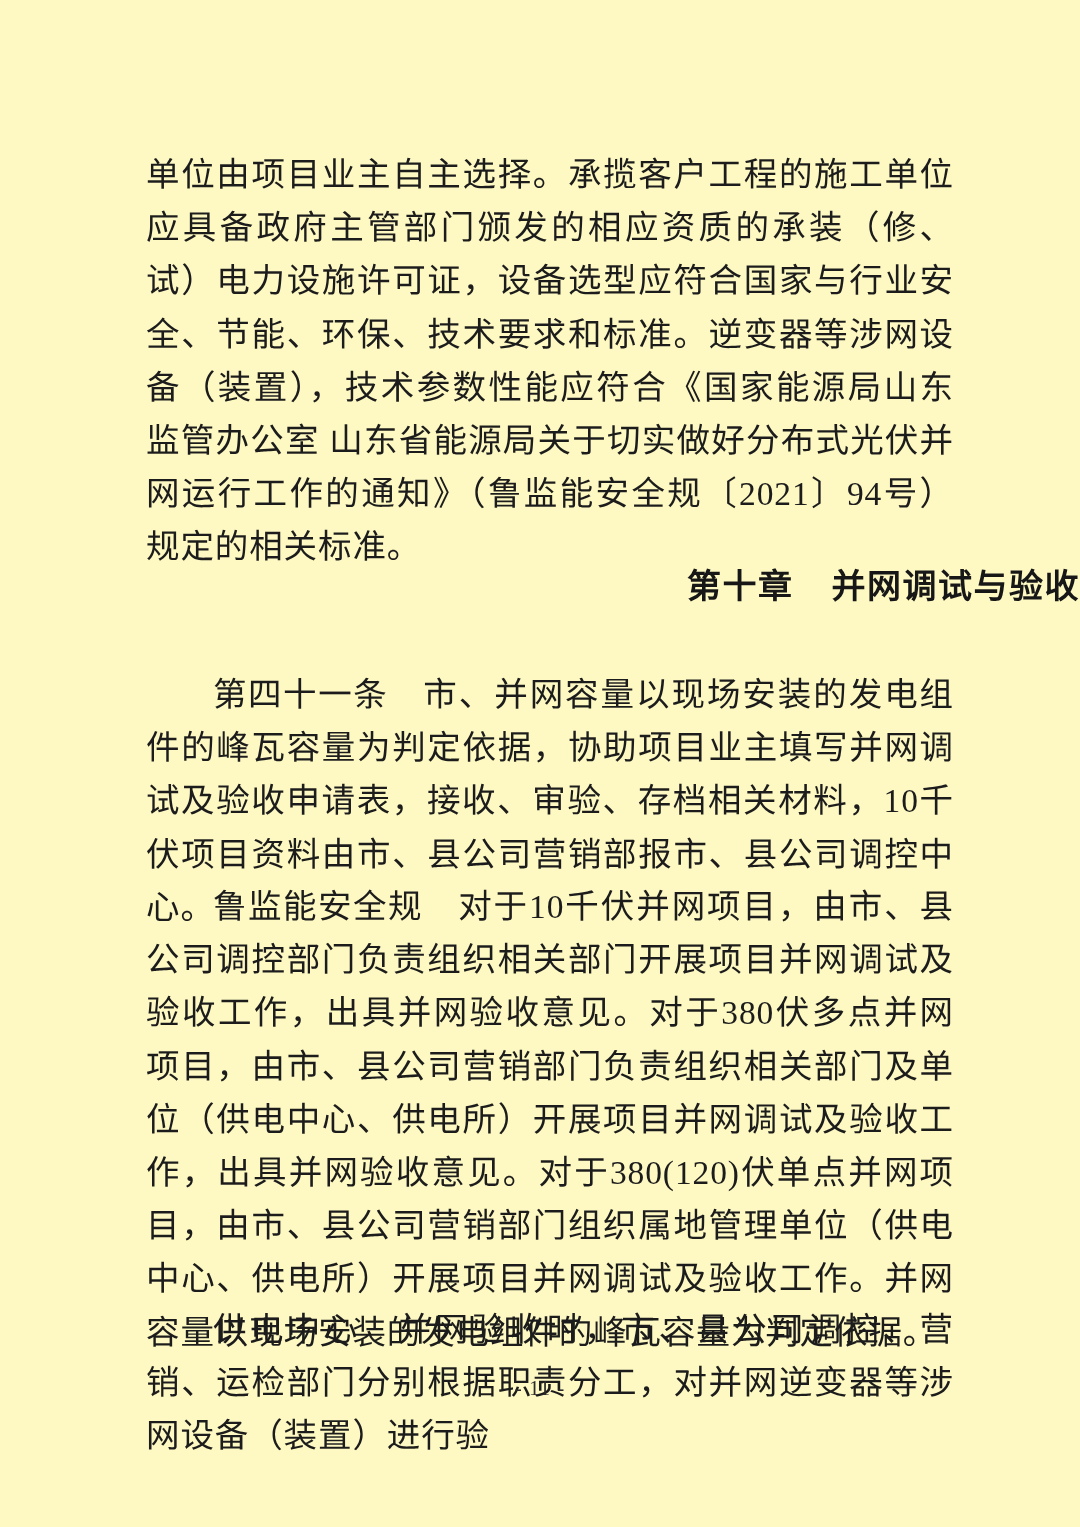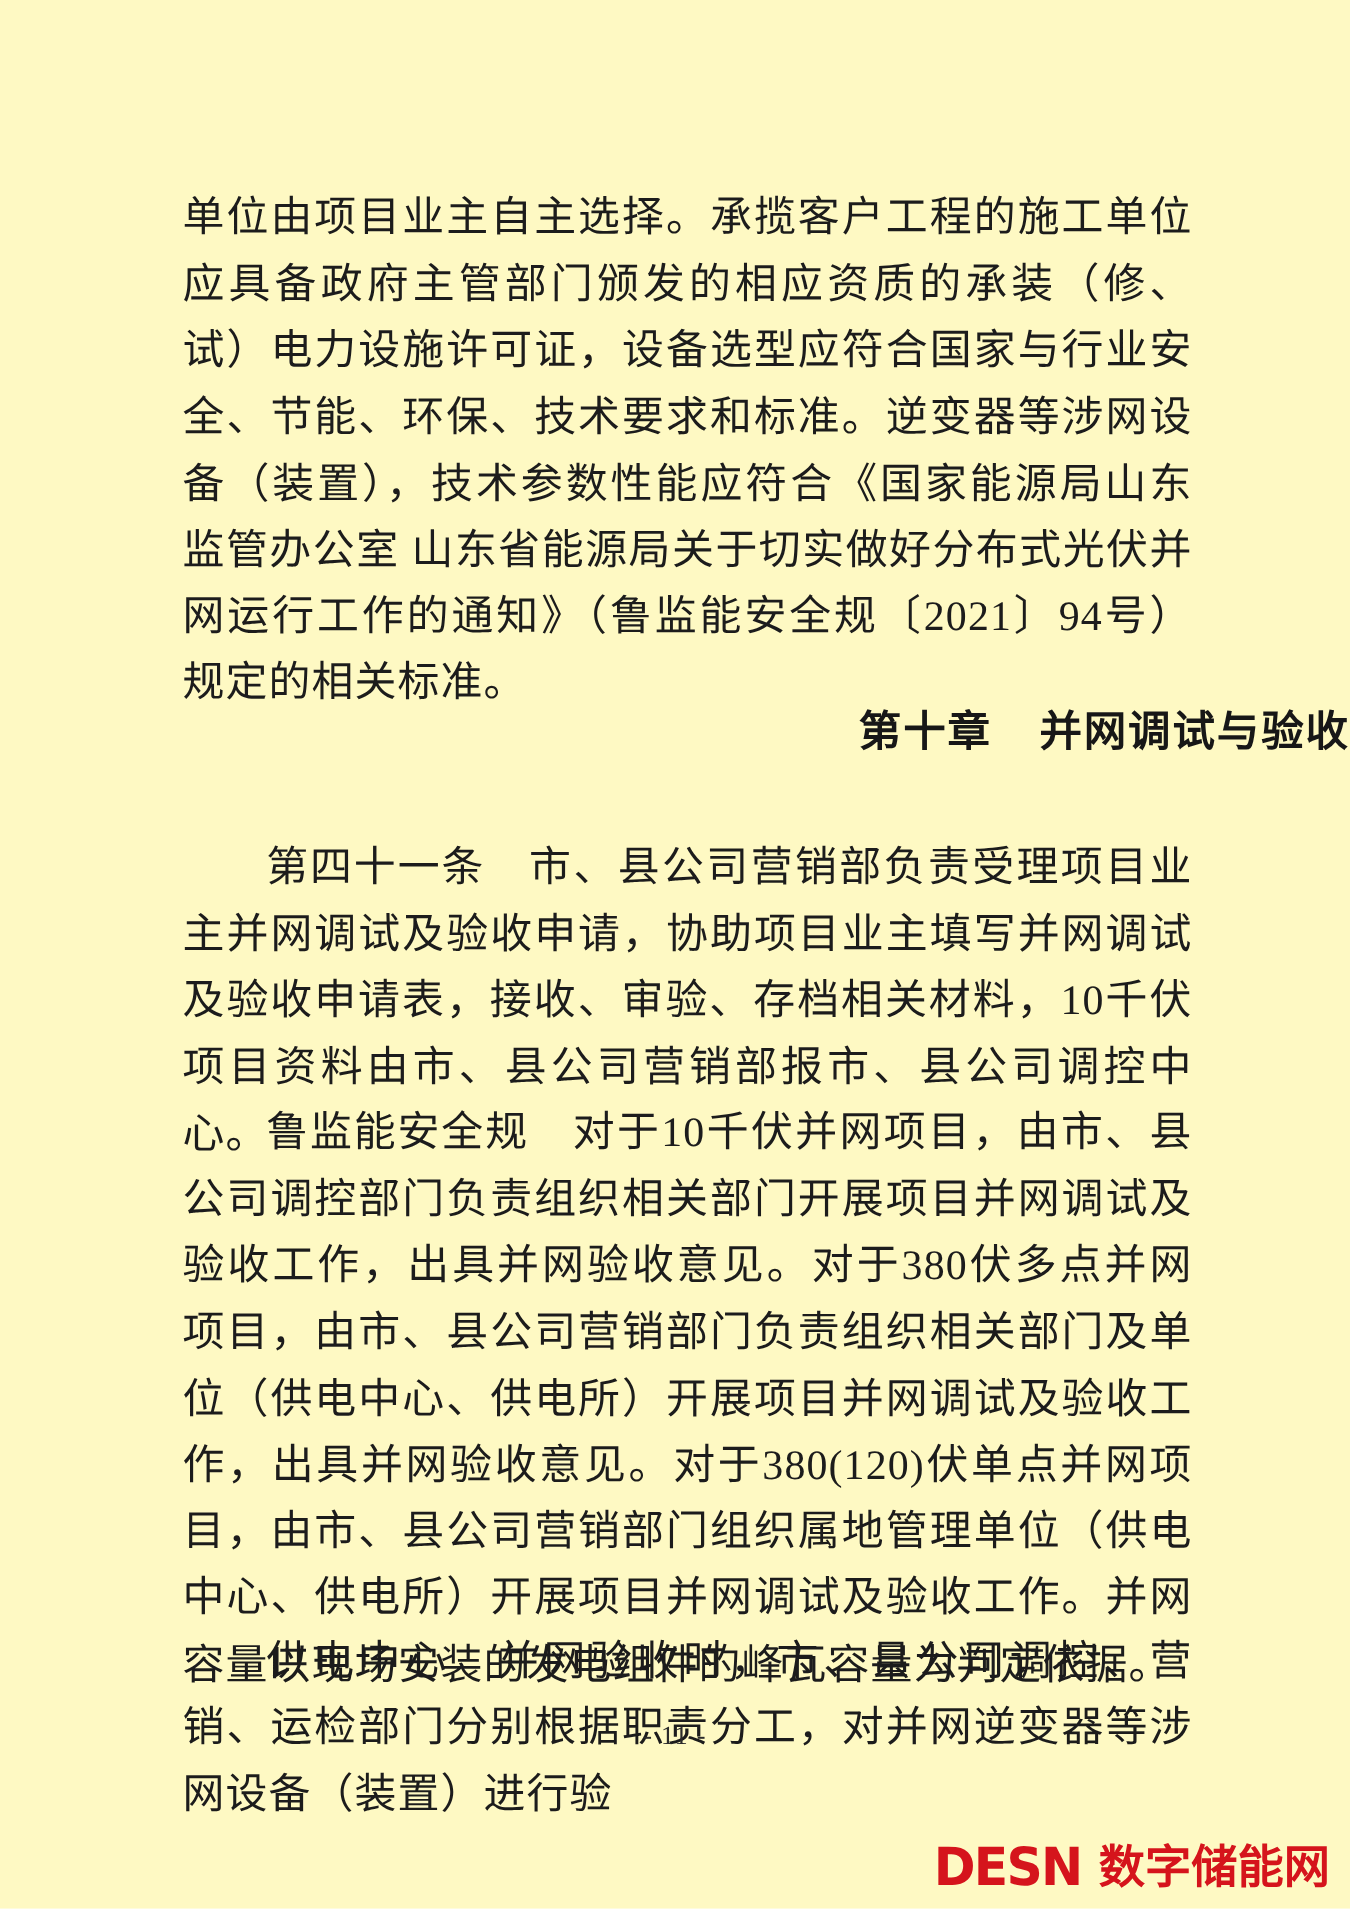--- a/index.html
+++ b/index.html
@@ -134,31 +134,27 @@
     <p class="para cont-first">单位由项目业主自主选择。承揽客户工程的施工单位应具备政府主管部门颁发的相应资质的承装（修、试）电力设施许可证，设备选型应符合国家与行业安全、节能、环保、技术要求和标准。逆变器等涉网设备（装置），技术参数性能应符合《国家能源局山东监管办公室 山东省能源局关于切实做好分布式光伏并网运行工作的通知》（鲁监能安全规〔2021〕94号）规定的相关标准。</p>
   </div>
 
   <div class="chapter-heading">
     <span>第十章</span>
     <span class="ch-gap"></span>
     <span>并网调试与验收</span>
   </div>
 
   <div class="blk" id="block-art41">
-    <p class="para indent"><span class="art-num">第四十一条</span><span class="art-gap"></span><span>市、县公司营销部负责受理项目业主并网调试及验收申请，协助项目业主填写并网调试及验收申请表，接收、审验、存档相关材料，10千伏项目资料由市、县公司营销部报市、县公司调控中心。</span></p>
+    <p class="para indent"><span class="art-num">第四十一条</span><span class="art-gap"></span><span>市、并网容量以现场安装的发电组件的峰瓦容量为判定依据，协助项目业主填写并网调试及验收申请表，接收、审验、存档相关材料，10千伏项目资料由市、县公司营销部报市、县公司调控中心。</span></p>
   </div>
 
   <div class="blk" id="block-art42">
     <p class="para indent"><span class="art-num">鲁监能安全规</span><span class="art-gap"></span><span>对于10千伏并网项目，由市、县公司调控部门负责组织相关部门开展项目并网调试及验收工作，出具并网验收意见。对于380伏多点并网项目，由市、县公司营销部门负责组织相关部门及单位（供电中心、供电所）开展项目并网调试及验收工作，出具并网验收意见。对于380(120)伏单点并网项目，由市、县公司营销部门组织属地管理单位（供电中心、供电所）开展项目并网调试及验收工作。并网容量以现场安装的发电组件的峰瓦容量为判定依据。</span></p>
   </div>
 
   <div class="blk" id="block-art43">
     <p class="para indent"><span class="art-num">供电中心</span><span class="art-gap"></span><span>并网验收时，市、县公司调控、营销、运检部门分别根据职责分工，对并网逆变器等涉网设备（装置）进行验</span></p>
   </div>
 
   <div class="page-number">- 11 -</div>
 
-  <div class="watermark">
-    <span class="wm-desn">DESN</span>
-    <span class="wm-cn">数字储能网</span>
-  </div>
 
 </div>
 
 </body></html>

